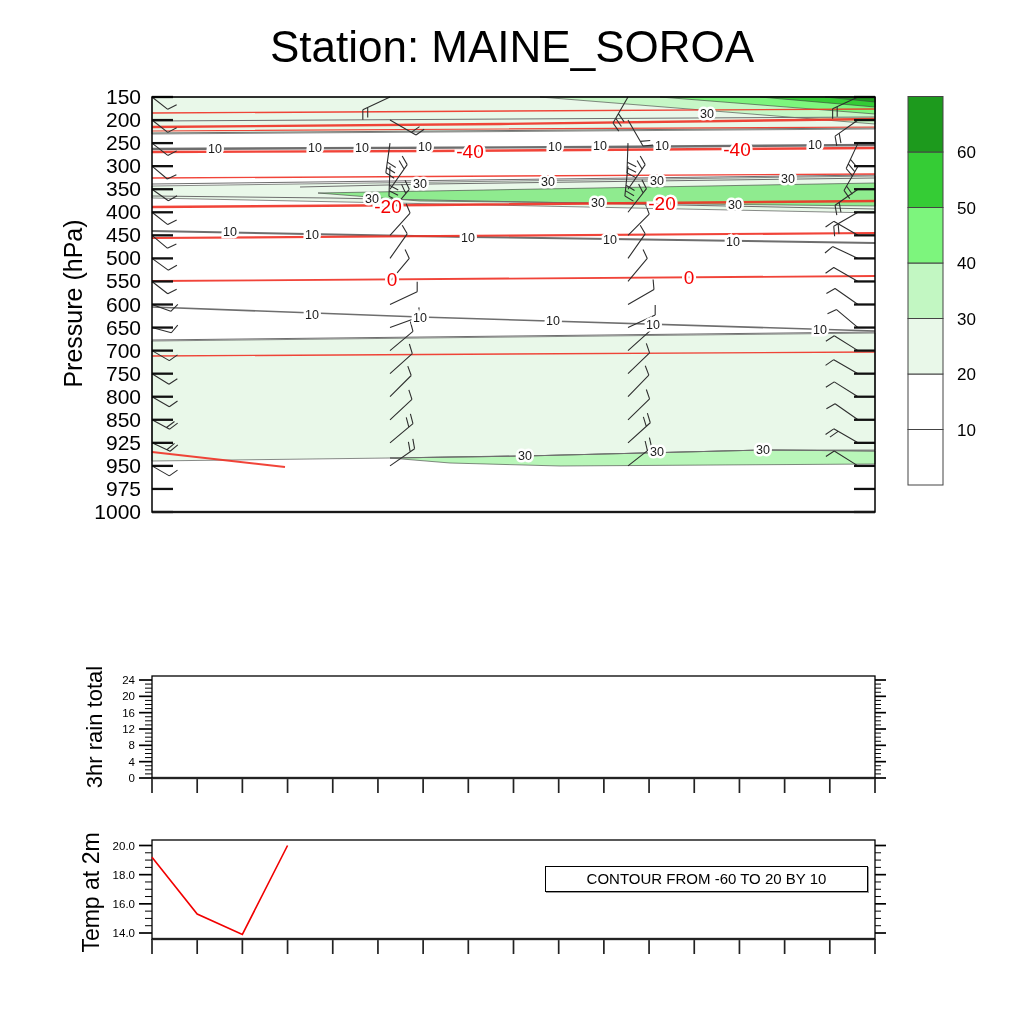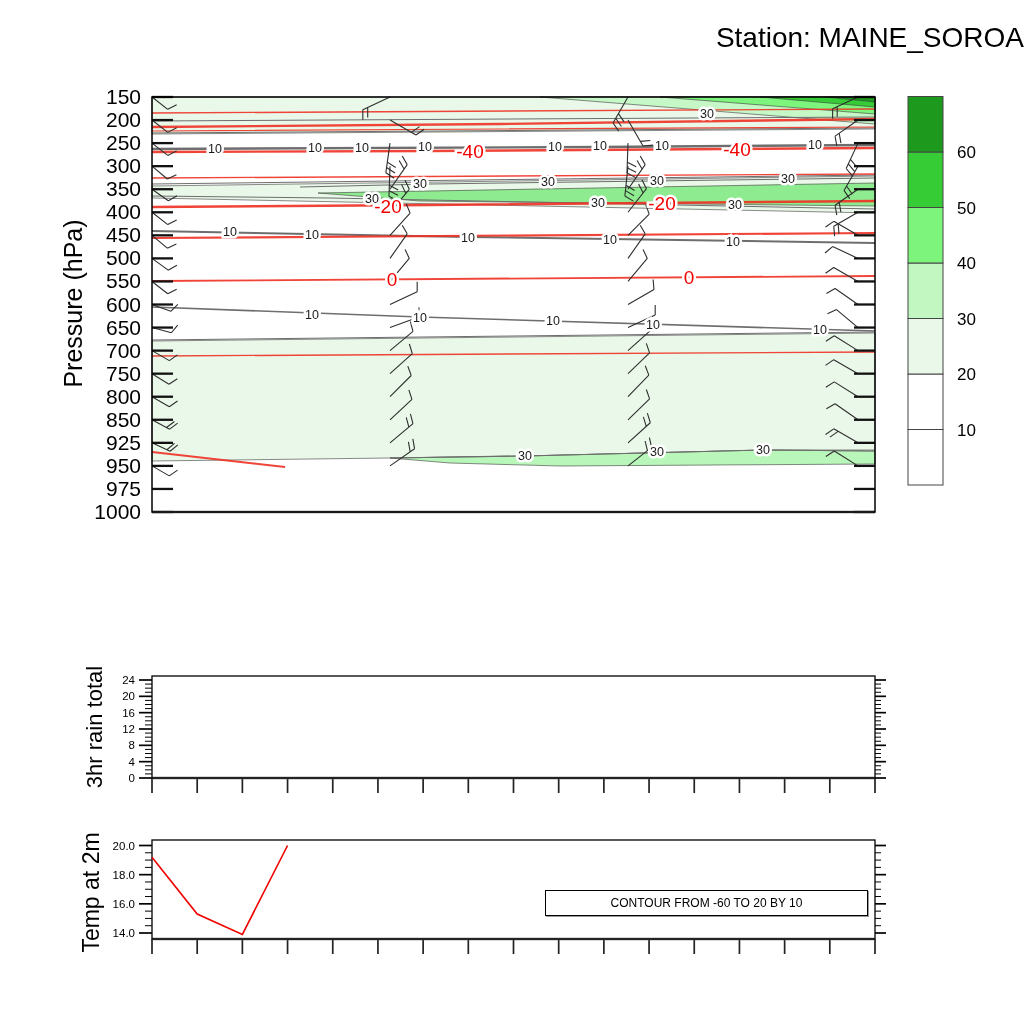--- a/index.html
+++ b/index.html
@@ -1,26 +1,26 @@
 <!DOCTYPE html>
 <html><head>
 <meta charset="utf-8">
 <style>
   html,body{margin:0;padding:0;background:#fff;}
   body{width:1024px;height:1024px;position:relative;overflow:hidden;
        font-family:"Liberation Sans","DejaVu Sans",sans-serif;color:#000;}
-  .title{position:absolute;top:22px;left:0;width:1024px;text-align:right;
-         font-size:28px;letter-spacing:0px;}
+  .title{position:absolute;top:22px;left:0;width:1024px;text-align:center;
+         font-size:44px;letter-spacing:0px;}
   .ylab{position:absolute;width:420px;text-align:center;transform:rotate(-90deg);}
   .ylab-press{left:-137px;top:289px;font-size:25px;}
   .ylab-rain{left:-115px;top:714px;font-size:22px;}
   .ylab-temp{left:-119px;top:879px;font-size:23px;}
   .note{position:absolute;left:545px;top:866px;width:321px;height:24px;
-        border:1.5px solid #000;background:#fff;font-size:12px;line-height:24px;
-        text-align:center;white-space:nowrap;box-shadow:1px 1px 0 #9a9a9a;margin-top:24px;}
+        border:1.5px solid #000;background:#fff;font-size:15px;line-height:24px;
+        text-align:center;white-space:nowrap;box-shadow:1px 1px 0 #9a9a9a;}
   svg{position:absolute;left:0;top:0;}
   svg text{font-family:"Liberation Sans","DejaVu Sans",sans-serif;}
   .plab{font-size:21px;fill:#000;}
   .cblab{font-size:17px;fill:#000;}
   .ticklab{font-size:11.5px;fill:#000;}
   .glab{font-size:12.5px;fill:#1a1a1a;paint-order:stroke;stroke:#fff;stroke-width:5px;}
   .rlab{font-size:19px;fill:#f40000;paint-order:stroke;stroke:#fff;stroke-width:5px;}
 </style>
 </head>
 <body>

